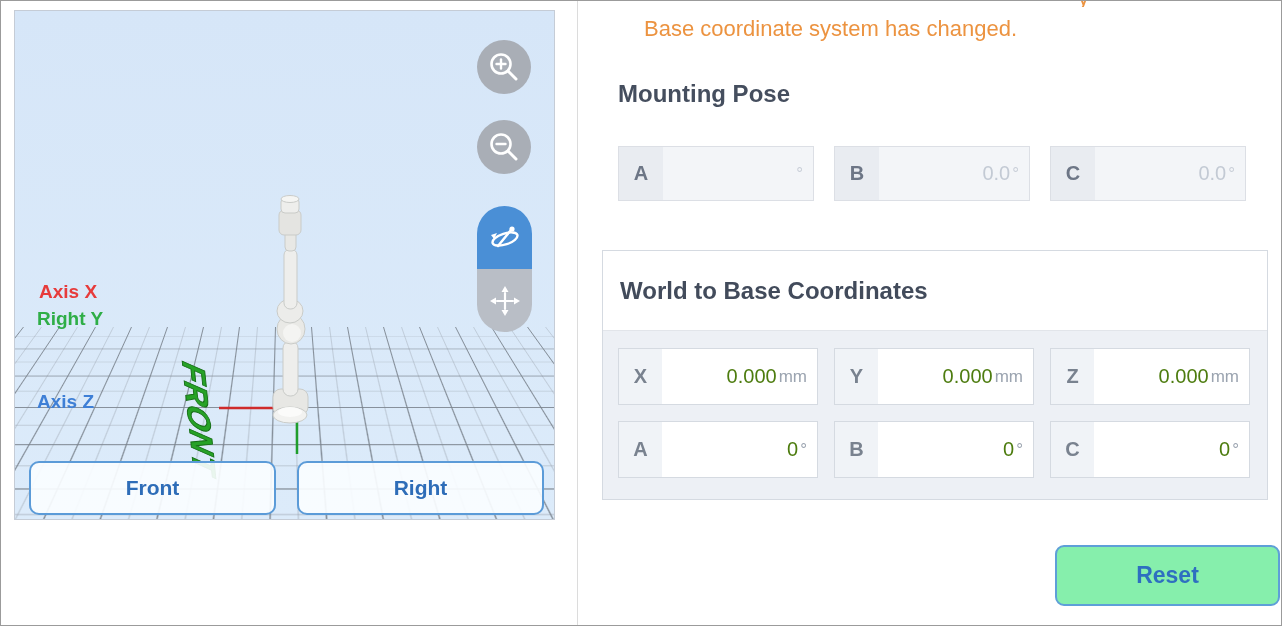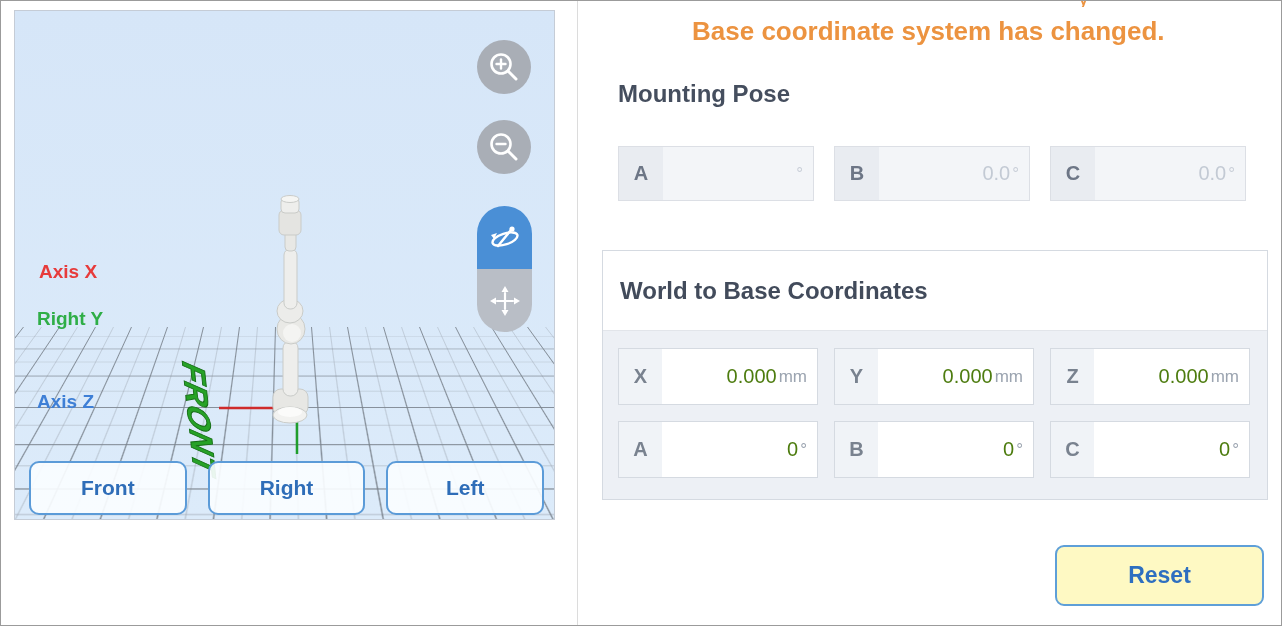--- a/index.html
+++ b/index.html
@@ -21,21 +21,21 @@
     transform-origin:50% 0;
     transform:perspective(430px) rotateX(52deg);
     background-image:
       repeating-linear-gradient(0deg, rgba(122,131,141,0.85) 0px, rgba(122,131,141,0.85) 1px, transparent 1px, transparent 36px),
       repeating-linear-gradient(90deg, rgba(122,131,141,0.85) 0px, rgba(122,131,141,0.85) 1px, transparent 1px, transparent 36px),
       repeating-linear-gradient(0deg, rgba(150,158,168,0.38) 0px, rgba(150,158,168,0.38) 1px, transparent 1px, transparent 18px),
       repeating-linear-gradient(90deg, rgba(150,158,168,0.38) 0px, rgba(150,158,168,0.38) 1px, transparent 1px, transparent 18px);
   }
   .scene{position:absolute;left:0;top:0;z-index:2;}
   .axis-label{position:absolute;z-index:3;font-weight:bold;font-size:19px;}
-  .axis-x{left:24px;top:250px;color:#e73b3b;}
+  .axis-x{left:24px;top:270px;color:#e73b3b;}
   .axis-y{left:22px;top:297px;color:#2fae47;}
   .axis-z{left:22px;top:340px;color:#3e7fd6;margin-top:40px;}
 
   .zoom-btn{
     position:absolute;left:462px;width:54px;height:54px;border-radius:50%;
     background:#a9aeb6;z-index:4;display:flex;align-items:center;justify-content:center;
   }
   .zoom-in{top:29px;} .zoom-out{top:109px;}
   .pill{
     position:absolute;left:462px;top:195px;width:55px;height:126px;border-radius:28px;
@@ -50,21 +50,21 @@
     display:flex;gap:21px;
   }
   .view-btn{
     flex:1;height:54px;border:2px solid #5b9bd8;border-radius:10px;
     background:rgba(250,253,255,0.92);color:#2e6db8;font-weight:bold;font-size:21px;
     display:flex;align-items:center;justify-content:center;box-sizing:border-box;
     font-family:"Liberation Sans",sans-serif;
   }
 
   
-  .notice{position:absolute;left:692px;top:16px;font-size:26px;color:#ec9340;z-index:3;font-weight:bold;}
+  .notice{position:absolute;left:644px;top:16px;font-size:22px;color:#ec9340;z-index:3;}
   .notice-frag{position:absolute;left:1078px;top:0;height:7px;overflow:hidden;z-index:3;}
   .notice-frag span{display:block;margin-top:-15px;font-size:22px;color:#ec9340;}
 
   .section-title{position:absolute;font-weight:bold;font-size:24px;color:#454e5e;}
   .mp-title{left:618px;top:80px;}
 
   .mp-row{position:absolute;left:618px;top:146px;display:flex;gap:20px;}
 
   .field{
     display:flex;align-items:stretch;box-sizing:border-box;
@@ -89,22 +89,22 @@
     position:absolute;left:0;right:0;top:80px;bottom:0;background:#edf0f5;
     padding:17px 15px;box-sizing:border-box;
   }
   .wb-row{display:flex;gap:16px;margin-bottom:16px;}
   .wb-row .field{width:200px;height:57px;border:1px solid #d5dae1;background:#ffffff;}
   .wb-row .f-label{width:43px;background:#f0f3f7;color:#79828f;}
   .wb-row .f-value{color:#4d7c0f;}
   .wb-row .f-unit{color:#9ba4b0;}
 
   .reset-btn{
-    position:absolute;left:1055px;top:545px;width:209px;height:61px;
-    border:2px solid #5e9fd8;border-radius:9px;background:#fef9c3;
+    position:absolute;left:1055px;top:545px;width:225px;height:61px;
+    border:2px solid #5e9fd8;border-radius:9px;background:#86efac;
     color:#2e6fc0;font-weight:bold;font-size:23px;
     display:flex;align-items:center;justify-content:center;box-sizing:border-box;
     font-family:"Liberation Sans",sans-serif;
   }
 </style>
 </head>
 <body>
 
 <div class="divider"></div>
 
@@ -177,21 +177,20 @@
           <polygon points="5,20 11,16.5 11,23.5"></polygon>
           <polygon points="35,20 29,16.5 29,23.5"></polygon>
         </g>
       </svg>
     </div>
   </div>
 
   <div class="view-buttons">
     <div class="view-btn">Front</div>
     <div class="view-btn">Right</div>
-    <div class="view-btn">Left</div>
   </div>
 </div>
 
 <div class="notice-frag">
   <span>y</span>
 </div>
 <div class="notice">Base coordinate system has changed.</div>
 
 <div class="section-title mp-title">Mounting Pose</div>
 

